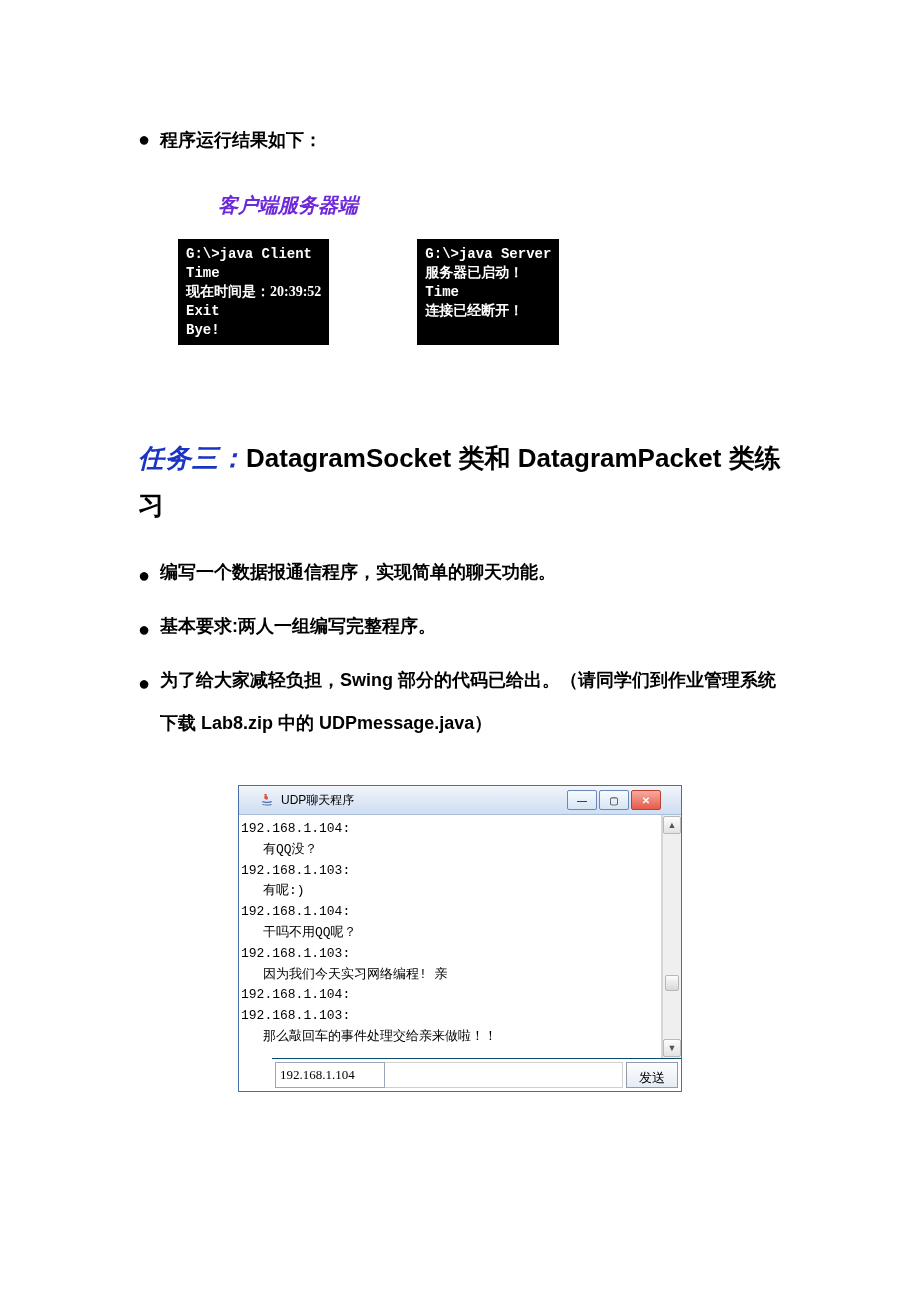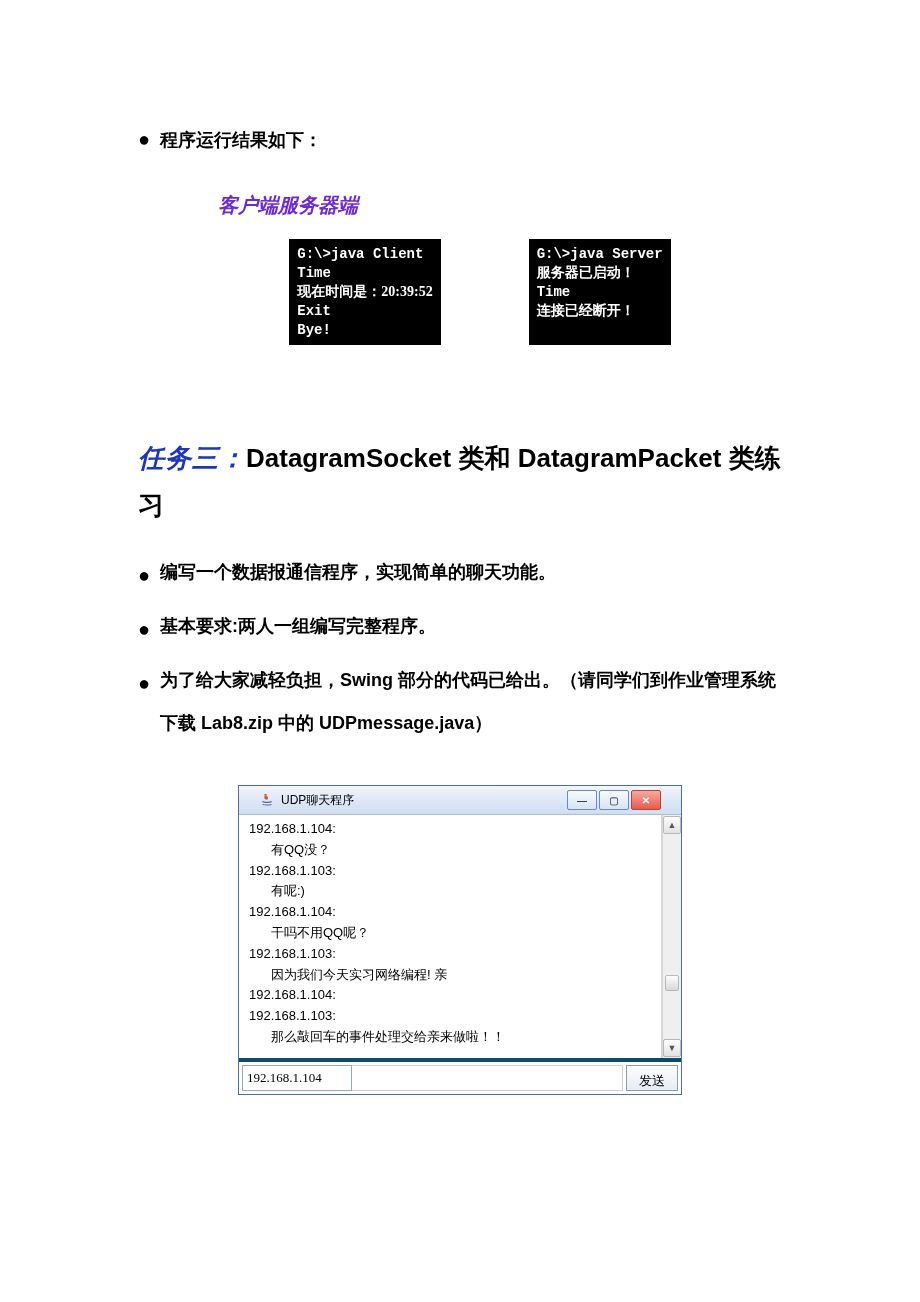--- a/index.html
+++ b/index.html
@@ -35,21 +35,20 @@
     font-weight: bold;
     font-size: 20px;
     font-style: italic;
     color: #6d28d9;
   }
   .terms {
     display: flex;
     gap: 88px;
     margin-top: 20px;
     margin-left: 40px;
-    justify-content: center;
   }
   .term {
     background: #000;
     color: #fff;
     font-family: "Courier New", monospace;
     font-weight: bold;
     font-size: 14px;
     padding: 6px 8px;
     line-height: 1.35;
     white-space: pre;
@@ -115,26 +114,25 @@
     border-color: #b54433;
     color: #fff;
     font-weight: bold;
   }
   .chatbody {
     display: flex;
     background: #fff;
   }
   .chatlog {
     flex: 1;
-    font-family: Liberation Sans, sans-serif;
+    font-family: Liberation Mono, monospace;
     font-size: 13px;
     line-height: 1.6;
     padding: 4px 2px 10px 2px;
     border-right: 1px solid #d6d6d6;
-    margin-left: 8px;
   }
   .chatlog .ip { color: #000; }
   .chatlog .msg { padding-left: 22px; }
   .scroll {
     width: 18px;
     background: #efefef;
     display: flex;
     flex-direction: column;
     align-items: center;
     justify-content: space-between;
@@ -151,24 +149,25 @@
     color:#555;
   }
   .scroll .track { flex:1; width:14px; position:relative; }
   .scroll .thumb {
     position:absolute; left:0; right:0; top:140px; height:14px;
     background: linear-gradient(#fdfdfd,#d8d8d8);
     border:1px solid #b8b8b8; border-radius:2px;
   }
   .inputbar {
     display: flex;
-    border-top: 4px solid #0c4a6e;
+    border-top: 1px solid #0c4a6e;
     background: #fff;
     padding: 3px;
     gap: 0;
+    margin-left: 33px;
   }
   .ipfield {
     width: 100px;
     border: 1px solid #9aa7b8;
     font-family: SimSun, serif;
     font-size: 13px;
     padding: 4px 4px;
     background:#fff;
   }
   .msgfield {

